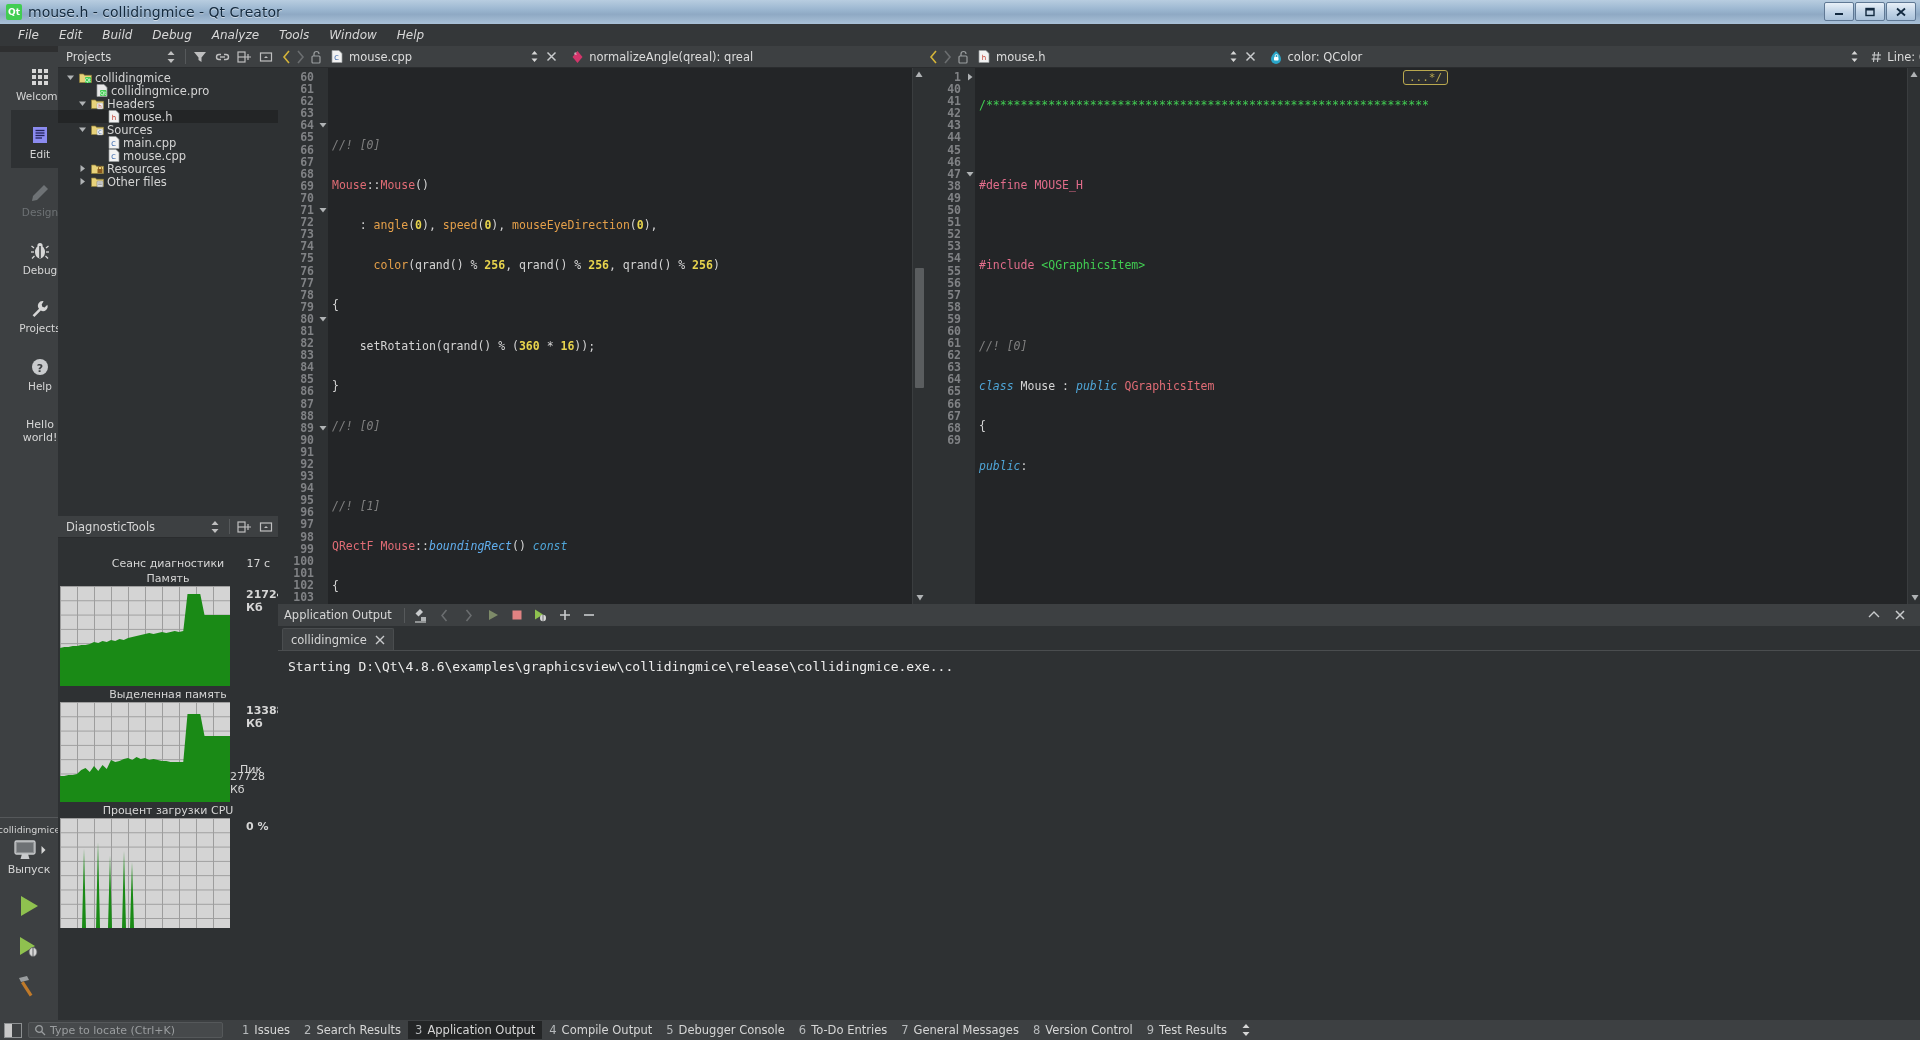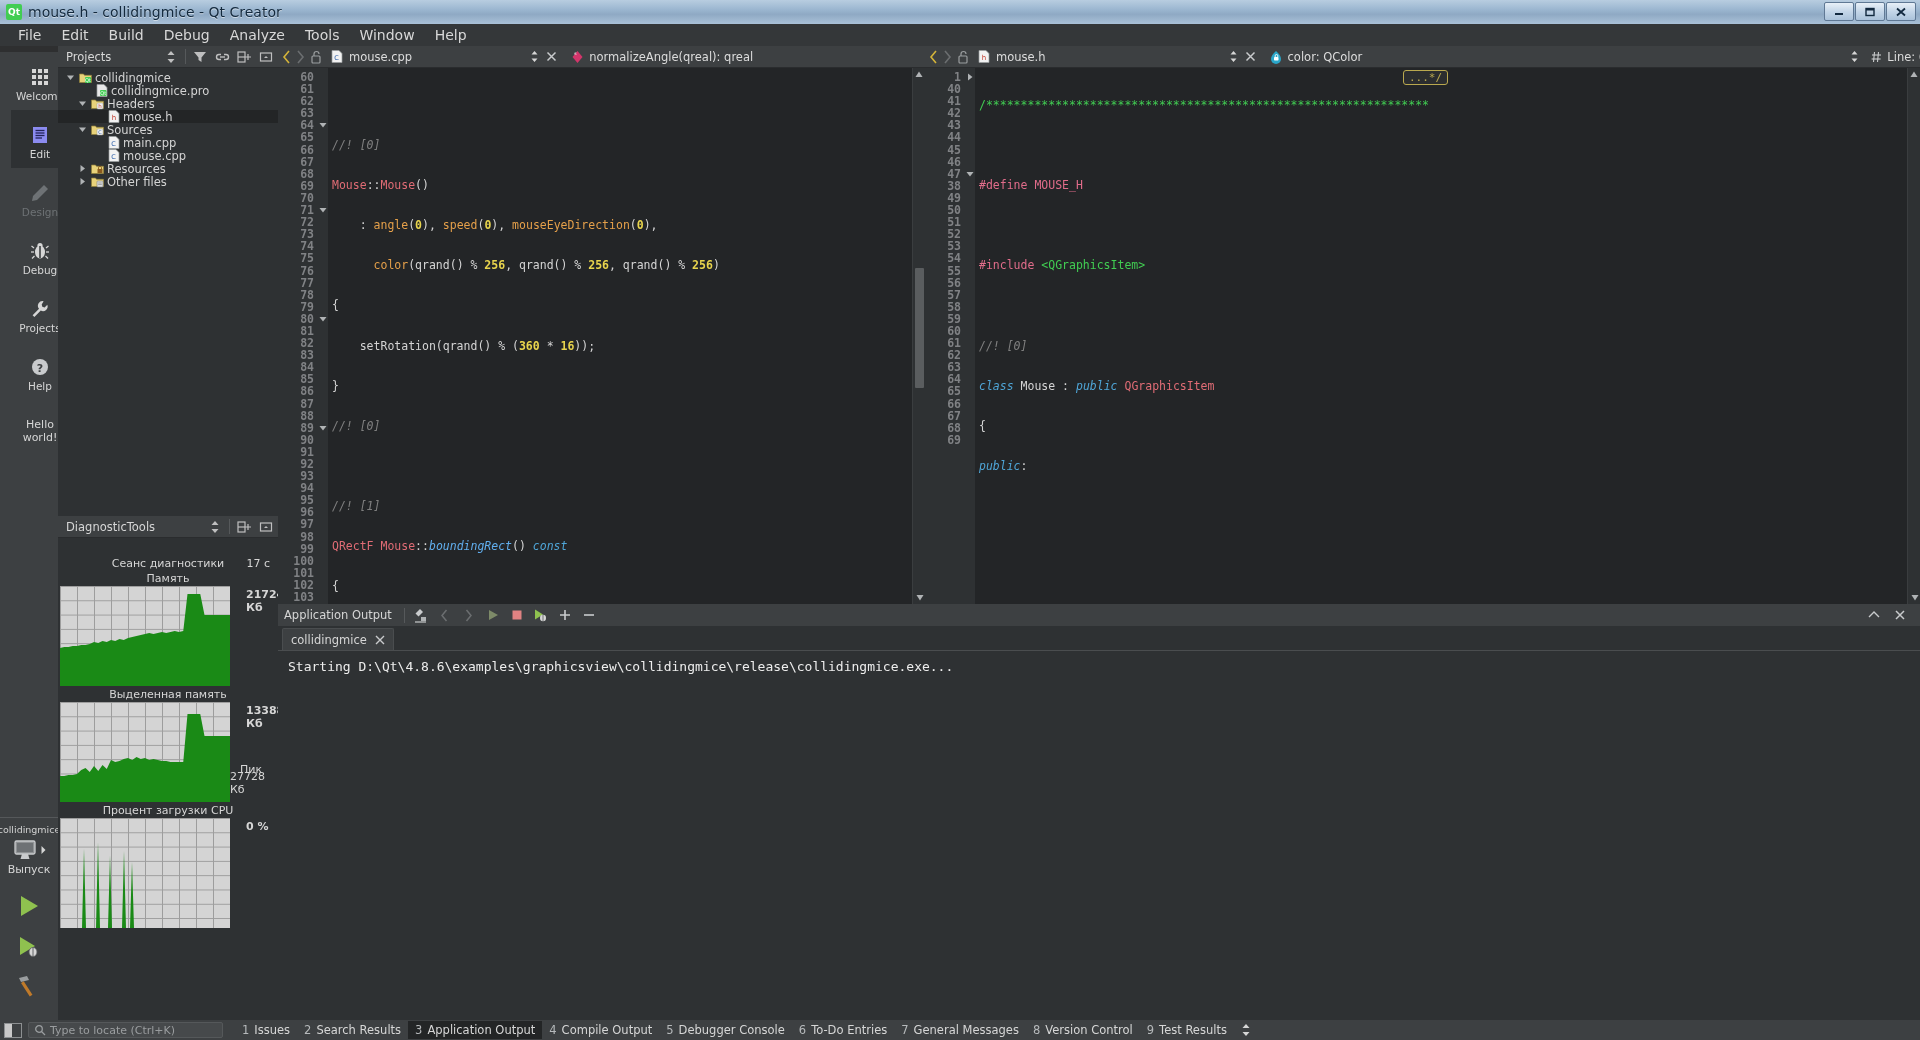--- a/index.html
+++ b/index.html
@@ -36,21 +36,21 @@
     font-size: 11px; color: #0d2036;
   }
   .win-btn.close { background: linear-gradient(to bottom, #e8f0f8 0%, #c4d6e8 50%, #aac2da 100%); }
 
   
   .menubar {
     position: absolute; left: 0; top: 24px; width: 1920px; height: 22px;
     background: #343739; display: flex; align-items: center; padding-left: 8px;
   }
   .menubar .mi {
-    font-size: 14px; color: #d8d8d8; padding: 2px 10px; cursor: default;
+    font-size: 12px; color: #d8d8d8; padding: 2px 10px; cursor: default; font-style: italic;
   }
 
   
   .modebar {
     position: absolute; left: 0; top: 52px; width: 80px; height: 974px;
     background: #3d4042; display: flex; flex-direction: column; align-items: center;
   }
   .mode {
     width: 58px; height: 58px; display: flex; flex-direction: column;
     align-items: center; justify-content: center; gap: 1px;

